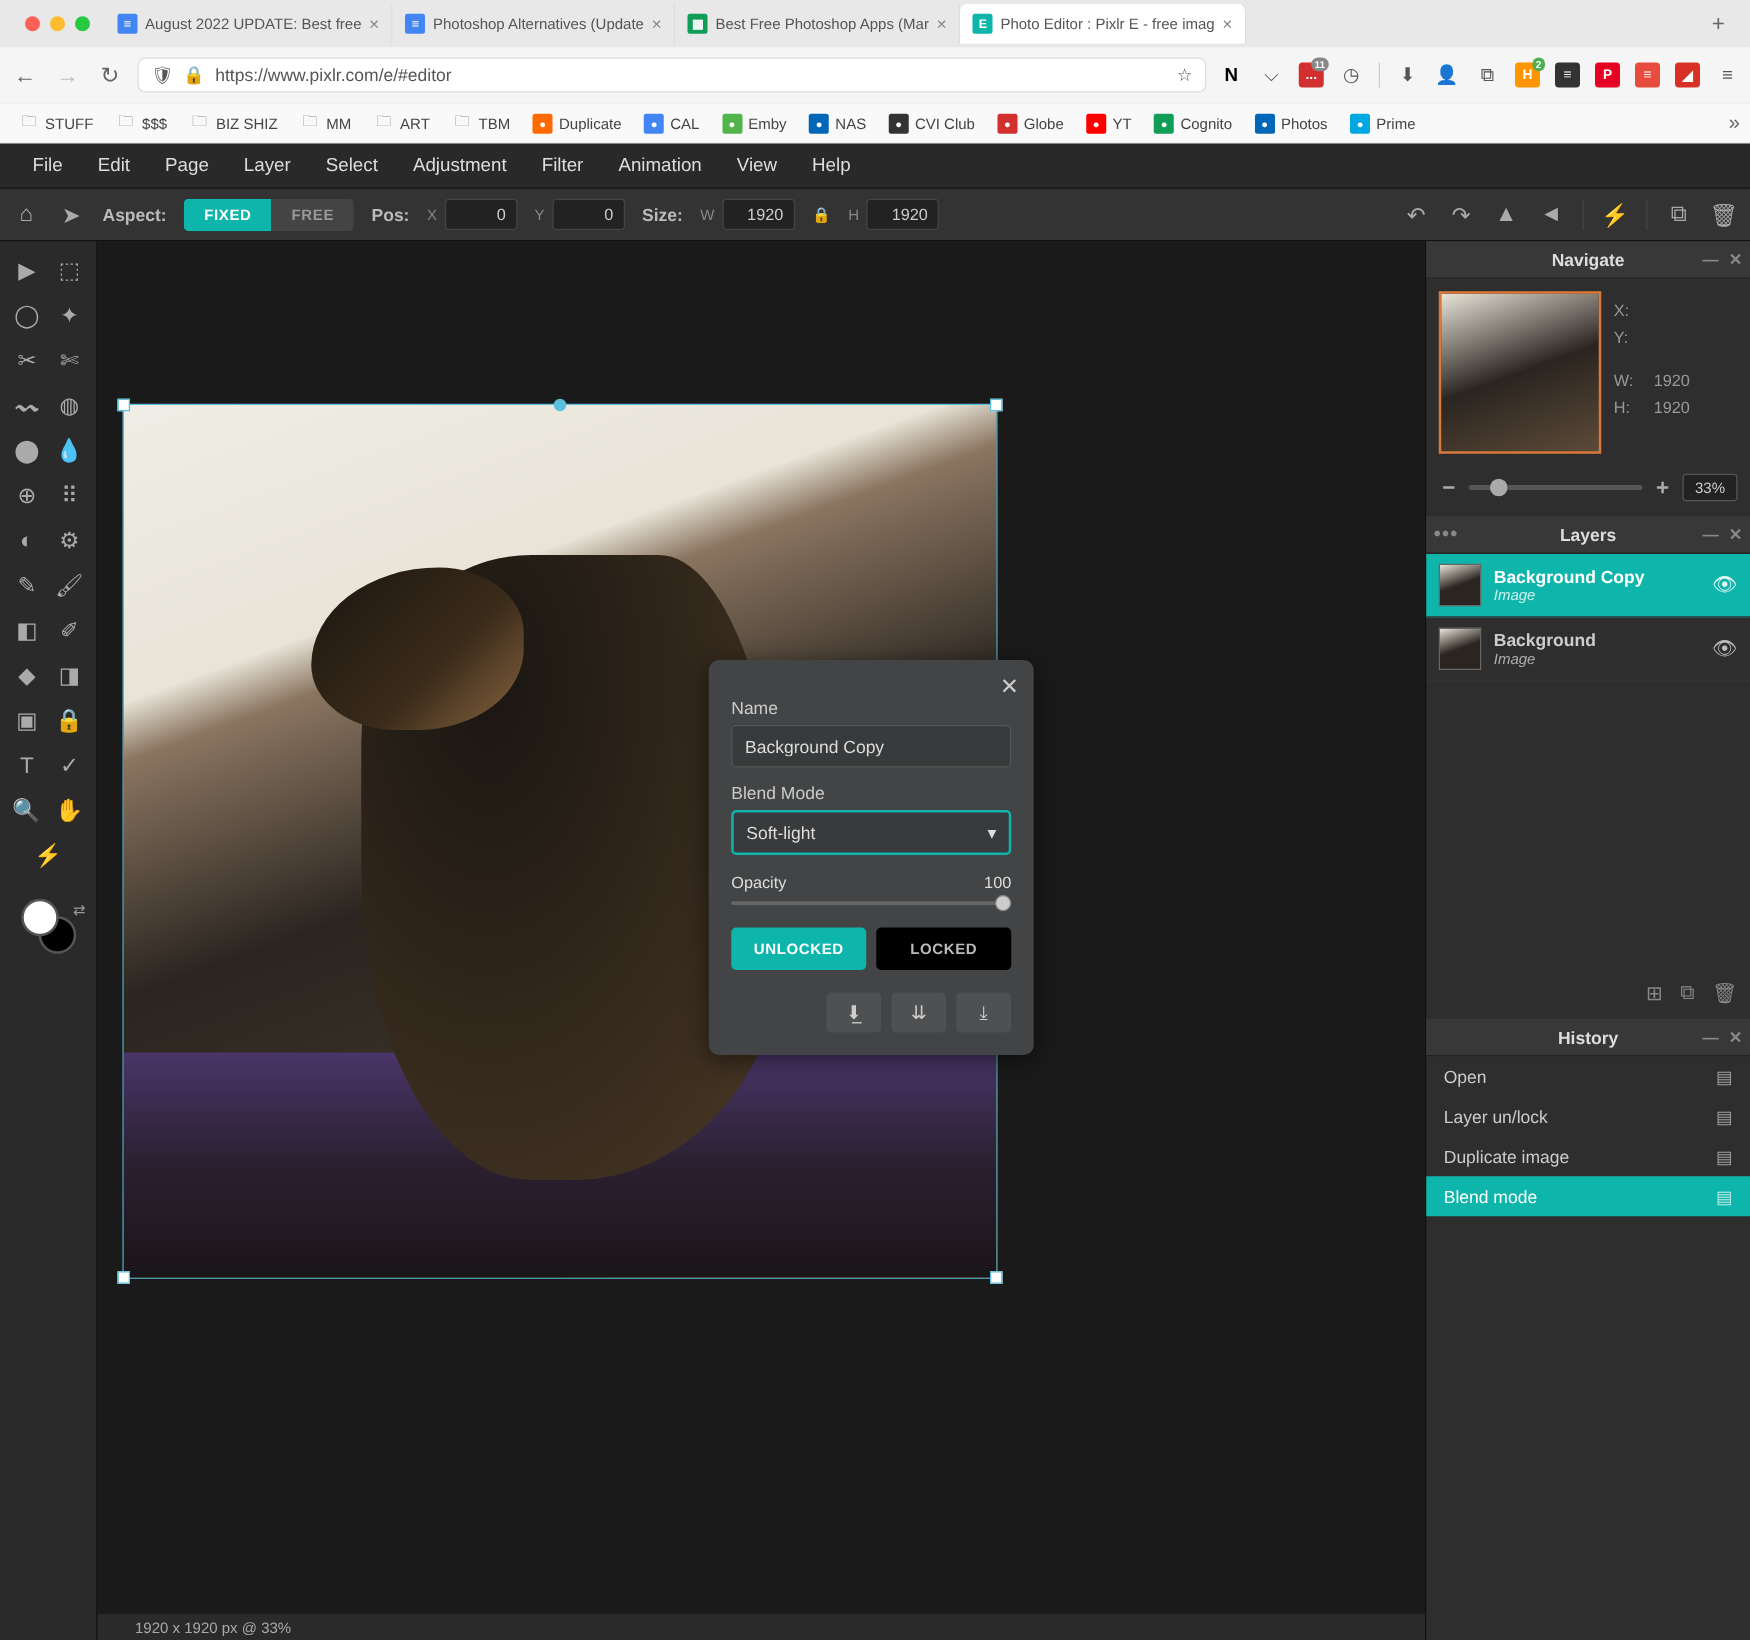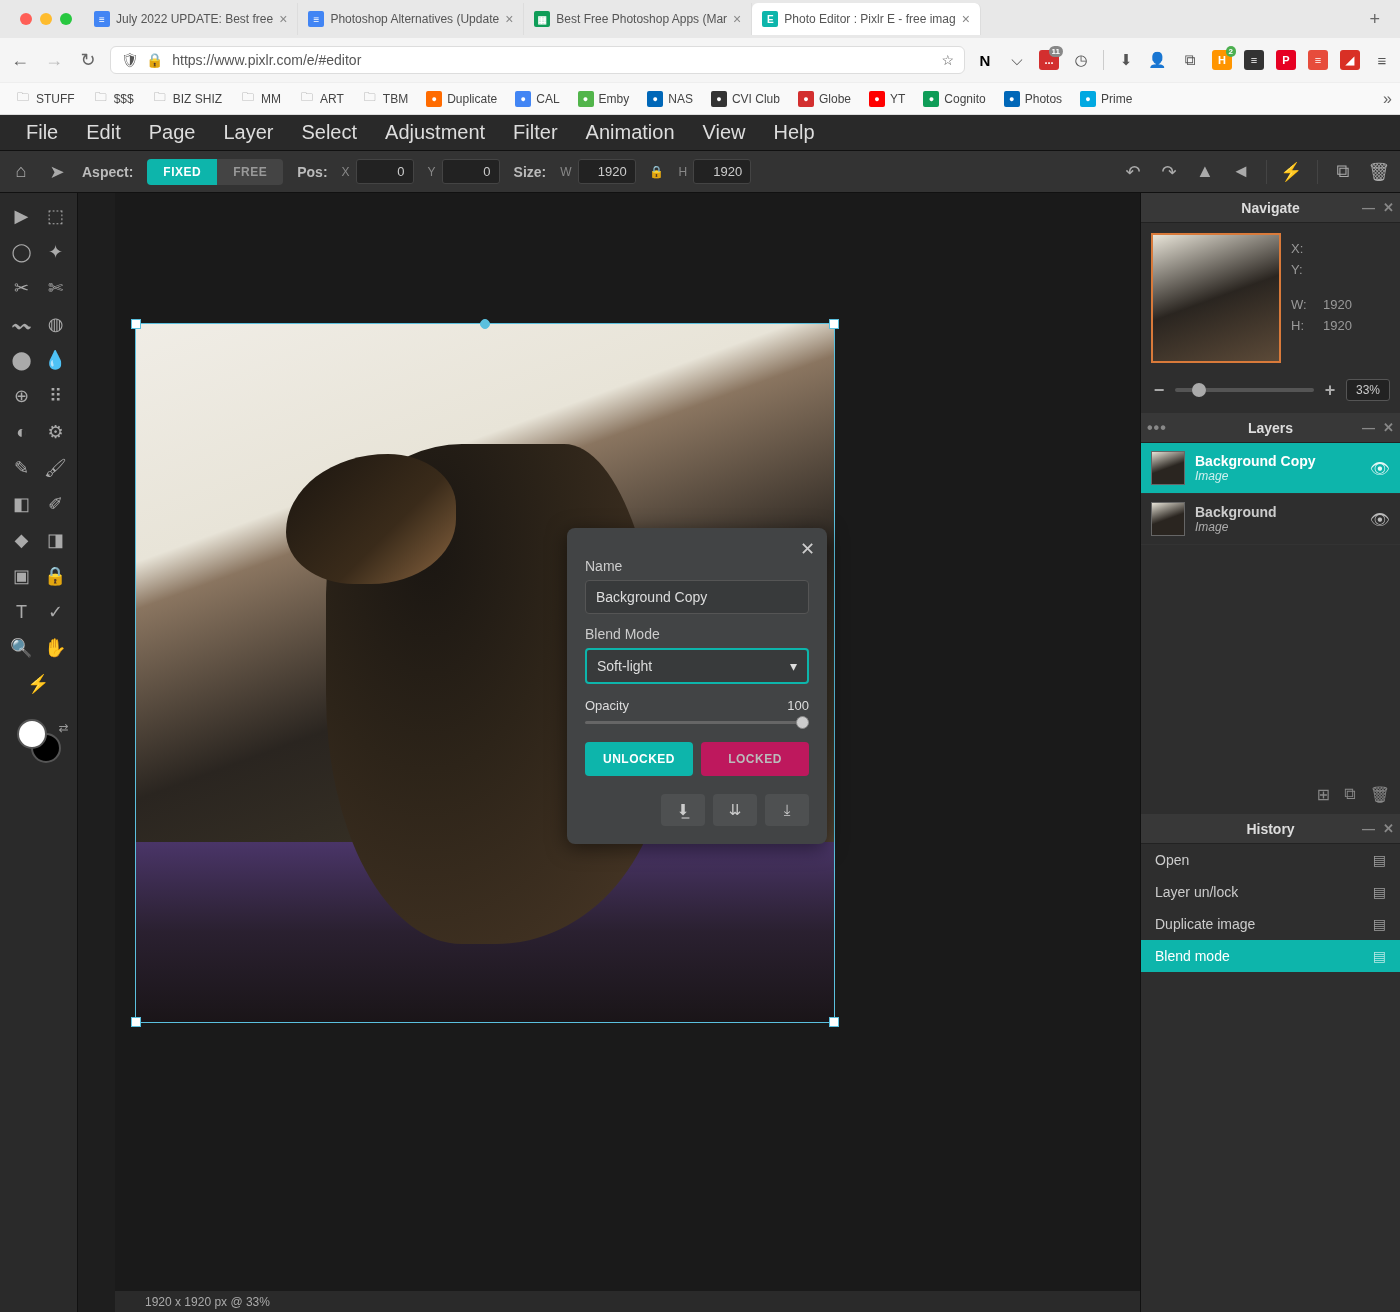--- a/index.html
+++ b/index.html
@@ -30,21 +30,21 @@
 
 .bookmarks { display: flex; align-items: center; height: 32px; padding: 0 8px; gap: 4px; background: #f9f9f9; border-top: 1px solid #eee; overflow: hidden; }
 .bookmark { display: flex; align-items: center; gap: 5px; padding: 4px 7px; font-size: 12px; color: #444; cursor: pointer; white-space: nowrap; border-radius: 4px; }
 .bm-icon { width: 16px; height: 16px; display: flex; align-items: center; justify-content: center; font-size: 12px; border-radius: 2px; }
 .bm-folder { color: #888; }
 .bm-overflow { margin-left: auto; color: #666; font-size: 16px; }
 
 
 .app { display: flex; flex-direction: column; height: calc(100% - 114px); background: #1e1e1e; }
 .menubar { display: flex; align-items: center; height: 36px; background: #292929; padding: 0 12px; gap: 0; border-bottom: 1px solid #111; }
-.menu-item { padding: 8px 14px; color: #ddd; font-size: 20px; cursor: pointer; }
+.menu-item { padding: 8px 14px; color: #ddd; font-size: 15px; cursor: pointer; }
 
 .toolbar { display: flex; align-items: center; height: 42px; background: #333; padding: 0 10px; gap: 14px; border-bottom: 1px solid #111; }
 .tb-icon { width: 22px; height: 22px; display: flex; align-items: center; justify-content: center; color: #aaa; font-size: 18px; cursor: pointer; }
 .tb-label { color: #bbb; font-size: 14px; font-weight: 700; }
 .tb-toggle { display: flex; border-radius: 4px; overflow: hidden; }
 .tb-toggle-btn { padding: 6px 16px; font-size: 12px; font-weight: 700; cursor: pointer; background: #444; color: #999; letter-spacing: 0.5px; }
 .tb-toggle-btn.active { background: #0db5ab; color: #fff; }
 .tb-field { display: flex; align-items: center; gap: 6px; }
 .tb-input { background: #222; border: 1px solid #444; color: #ccc; padding: 4px 8px; width: 58px; text-align: right; border-radius: 3px; font-size: 13px; }
 .tb-input-lbl { color: #888; font-size: 12px; }
@@ -55,21 +55,21 @@
 
 .tool-panel { width: 78px; background: #2a2a2a; display: flex; flex-direction: column; align-items: center; padding: 8px 0; gap: 0; border-right: 1px solid #111; }
 .tool-row { display: flex; gap: 4px; margin-bottom: 6px; }
 .tool { width: 30px; height: 30px; display: flex; align-items: center; justify-content: center; color: #aaa; font-size: 18px; cursor: pointer; border-radius: 3px; }
 .color-swatches { position: relative; width: 44px; height: 44px; margin-top: 14px; }
 .swatch { position: absolute; width: 30px; height: 30px; border-radius: 50%; border: 2px solid #555; }
 .swatch-fg { background: #fff; top: 0; left: 0; z-index: 2; }
 .swatch-bg { background: #000; bottom: 0; right: 0; }
 .swap-icon { position: absolute; top: 2px; right: -8px; color: #999; font-size: 12px; }
 
-.canvas-area { flex: 1; background: #1a1a1a; position: relative; overflow: hidden; margin-left: 37px; }
+.canvas-area { flex: 1; background: #1a1a1a; position: relative; overflow: hidden; }
 .canvas-frame { position: absolute; left: 20px; top: 130px; width: 700px; height: 700px; border: 1px solid #5bc0de; }
 .canvas-img { width: 100%; height: 100%; background: linear-gradient(160deg, #f0ede6 0%, #e8e4d8 25%, #8a7560 30%, #2a2520 50%, #3a3326 70%, #5c4a38 90%); position: relative; overflow: hidden; }
 .dog-shape { position: absolute; left: 190px; top: 120px; width: 340px; height: 500px; background: radial-gradient(ellipse at 30% 20%, #1a1612 0%, #2d2419 40%, #4a3826 100%); border-radius: 40% 30% 50% 40% / 30% 60% 40% 50%; }
 .dog-head { position: absolute; left: 150px; top: 130px; width: 170px; height: 130px; background: linear-gradient(135deg, #1a1510 0%, #3a2b1a 60%, #8a6540 100%); border-radius: 60% 40% 50% 40%; }
 .couch { position: absolute; left: 0; bottom: 0; width: 100%; height: 180px; background: linear-gradient(180deg, #4a3568 0%, #2a2030 50%, #1a1518 100%); }
 .handle { position: absolute; width: 10px; height: 10px; background: #fff; border: 1px solid #5bc0de; }
 .h-nw { top: -5px; left: -5px; } .h-ne { top: -5px; right: -5px; }
 .h-sw { bottom: -5px; left: -5px; } .h-se { bottom: -5px; right: -5px; }
 .h-n { top: -5px; left: 50%; margin-left: -5px; border-radius: 50%; background: #5bc0de; }
 .statusbar { position: absolute; bottom: 0; left: 0; right: 0; height: 22px; background: #2a2a2a; display: flex; align-items: center; padding: 0 30px; color: #aaa; font-size: 12px; }
@@ -115,38 +115,38 @@
 .dlg-label { font-size: 14px; color: #ccc; margin-bottom: 6px; margin-top: 12px; }
 .dlg-label:first-child { margin-top: 0; }
 .dlg-input { width: 100%; background: #383a3b; border: 1px solid #555; color: #ddd; padding: 8px 10px; border-radius: 4px; font-size: 14px; }
 .dlg-select { width: 100%; background: #383a3b; border: 2px solid #0db5ab; color: #ddd; padding: 8px 10px; border-radius: 4px; font-size: 14px; display: flex; justify-content: space-between; align-items: center; cursor: pointer; }
 .dlg-opacity { display: flex; justify-content: space-between; align-items: center; margin-top: 14px; }
 .dlg-slider { width: 100%; height: 3px; background: #666; border-radius: 2px; margin-top: 8px; position: relative; cursor: pointer; }
 .dlg-slider-thumb { position: absolute; right: 0; top: -5px; width: 13px; height: 13px; background: #ccc; border: 1px solid #888; border-radius: 50%; }
 .dlg-toggle-row { display: flex; gap: 8px; margin-top: 18px; }
 .dlg-toggle { flex: 1; padding: 10px 0; text-align: center; font-size: 12px; font-weight: 700; border-radius: 4px; cursor: pointer; letter-spacing: 0.5px; }
 .dlg-toggle.on { background: #0db5ab; color: #fff; }
-.dlg-toggle.off { background: #be185d; color: #bbb; }
+.dlg-toggle.off { background: #000000; color: #bbb; }
 .dlg-btn-row { display: flex; gap: 8px; margin-top: 18px; justify-content: flex-end; }
 .dlg-small-btn { width: 44px; height: 32px; background: #4e5051; border-radius: 4px; display: flex; align-items: center; justify-content: center; color: #ccc; cursor: pointer; font-size: 15px; }
 </style>
 </head>
 <body>
 
 <div class="browser-chrome">
   <div class="tab-strip">
     <div class="traffic-lights">
       <div class="traffic-light tl-red"></div>
       <div class="traffic-light tl-yellow"></div>
       <div class="traffic-light tl-green"></div>
     </div>
     <div id="tabs-mount" style="display: flex; flex: 1 1 0%; overflow: hidden;">
         <div class="tab">
           <span class="tab-favicon" style="background:#4285f4">≡</span>
-          <span class="tab-title">July 2022 UPDATE: Best free</span>
+          <span class="tab-title">August 2022 UPDATE: Best free</span>
           <span class="tab-close">×</span>
         </div>
         <div class="tab">
           <span class="tab-favicon" style="background:#4285f4">≡</span>
           <span class="tab-title">Photoshop Alternatives (Update</span>
           <span class="tab-close">×</span>
         </div>
         <div class="tab">
           <span class="tab-favicon" style="background:#0f9d58">▦</span>
           <span class="tab-title">Best Free Photoshop Apps (Mar</span>

